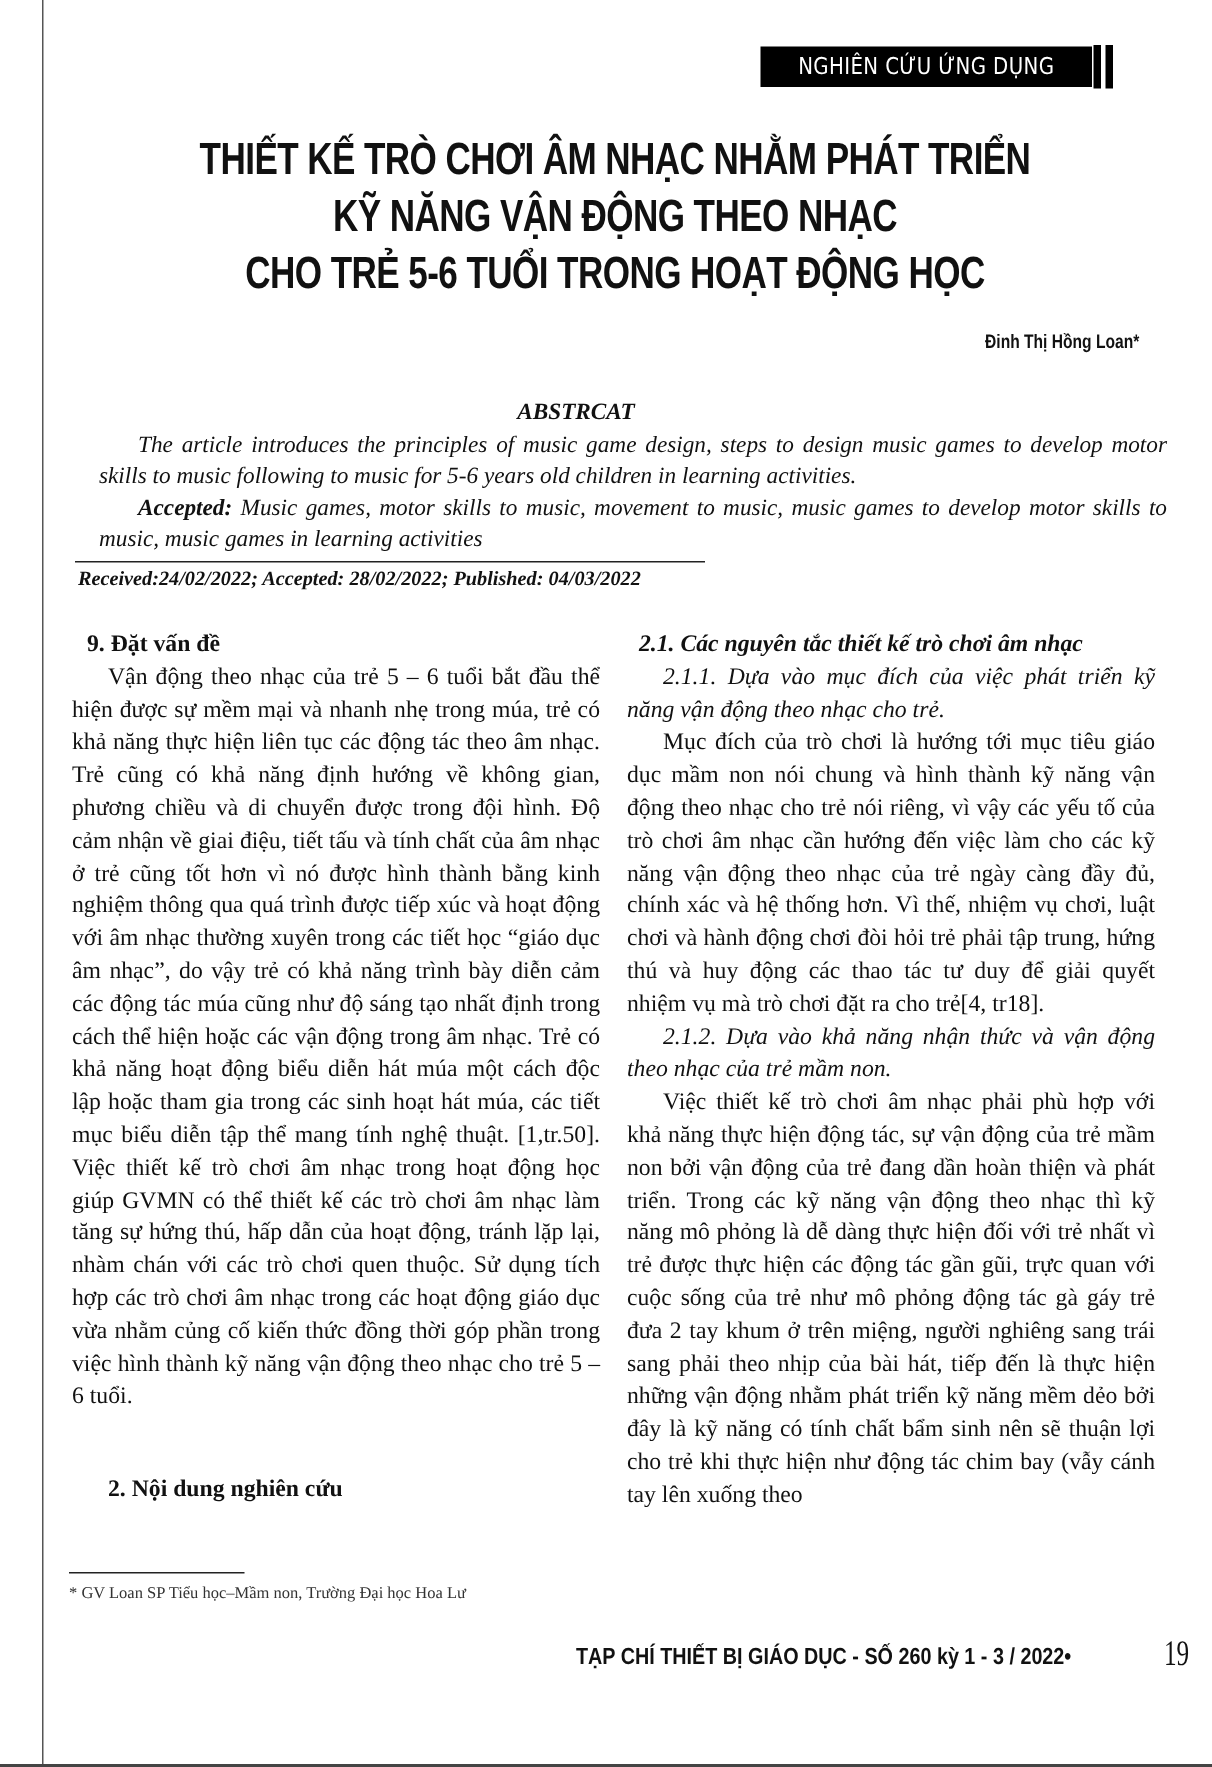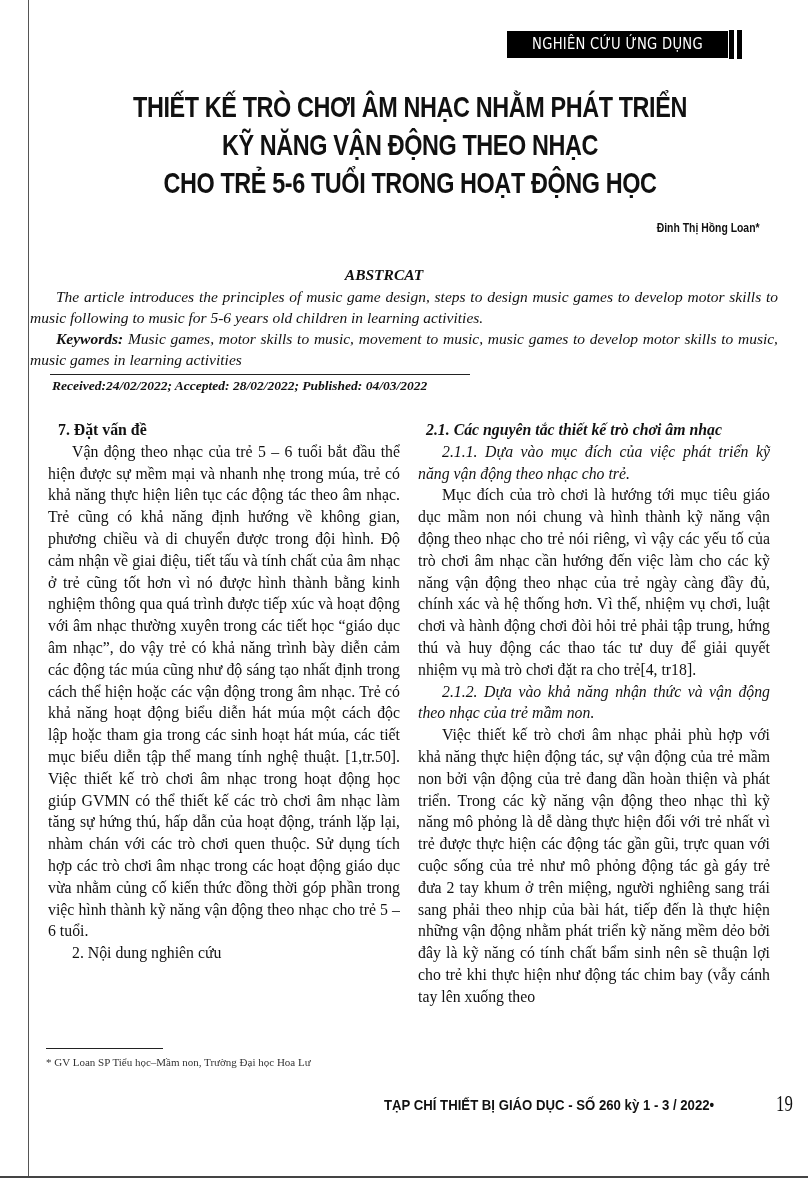--- a/index.html
+++ b/index.html
@@ -8,30 +8,30 @@
     .bottom-edge { position: absolute; left: 0; top: 1176px; width: 808px; height: 2px; background: #444; }
     .section-tag { position: absolute; left: 507px; top: 31px; width: 221px; height: 27px; background: #000; color: #fff;
       font-family: "DejaVu Sans", sans-serif; font-size: 15.5px; letter-spacing: 0.3px; line-height: 27px; text-align: center; transform: scaleX(0.85); transform-origin: left center; width: 260px; }
     .tag-bars { position: absolute; left: 729px; top: 30px; height: 29px; }
     .tag-bars span { display: inline-block; width: 5px; height: 29px; background: #000; margin-right: 3px; }
     .title { position: absolute; left: 40px; top: 88px; width: 740px; text-align: center; font-family: "Liberation Sans", sans-serif; font-weight: 900; font-size: 30px; line-height: 38px; letter-spacing: -0.5px; transform: scaleX(0.78); transform-origin: center top; }
     .title div { white-space: nowrap; }
     .author { position: absolute; right: 48px; top: 220px; font-family: "Liberation Sans", sans-serif; font-weight: bold; font-size: 13px; transform: scaleX(0.8); transform-origin: right center; }
     .abstract-title { position: absolute; left: 0; width: 768px; top: 266px; text-align: center; font-style: italic; font-weight: bold; font-size: 15.5px; }
     .abstract { position: absolute; left: 30px; top: 286px; width: 748px; font-style: italic; font-size: 15.5px; line-height: 21px; text-align: justify; }
-    .abstract p { margin: 0; text-indent: 26px; }
+    .abstract p { margin: 0; text-indent: 26px; padding-left: 36px; }
     .abstract .kw-label { font-weight: bold; }
     .rule-top { position: absolute; left: 50px; top: 374px; width: 420px; height: 1px; background: #222; }
     .dates { position: absolute; left: 52px; top: 378px; font-style: italic; font-weight: bold; font-size: 13.5px; white-space: nowrap; text-align: right; }
     .col { position: absolute; top: 419px; width: 352px; font-size: 15.8px; line-height: 21.8px; text-align: justify; }
     .col.left { left: 48px; }
     .col.right { left: 418px; }
     .col p { margin: 0; text-indent: 24px; }
     .col .h1 { font-weight: bold; text-indent: 10px; }
-    .col .h2 { font-weight: normal; text-indent: 24px; }
+    .col .h2 { font-weight: bold; text-indent: 24px; margin-top: 40px; }
     .col .h21 { font-weight: bold; font-style: italic; text-indent: 8px; }
     .col .h3 { font-style: italic; text-indent: 24px; }
     .fn-rule { position: absolute; left: 46px; top: 1048px; width: 117px; height: 1px; background: #222; }
     .footnote { position: absolute; left: 46px; top: 1056px; font-size: 11px; white-space: nowrap; color: #333; }
     .footer { position: absolute; left: 384px; top: 1096px; font-family: "Liberation Sans", sans-serif; font-weight: bold; font-size: 15.5px; white-space: nowrap; transform: scaleX(0.85); transform-origin: left center; }
     .page-num { position: absolute; left: 776px; top: 1090px; font-family: "Liberation Serif", serif; font-size: 24px; transform: scaleX(0.7); transform-origin: left center; }
   </style>
 </head>
 <body>
 
@@ -45,28 +45,28 @@
   <div>THIẾT KẾ TRÒ CHƠI ÂM NHẠC NHẰM PHÁT TRIỂN</div>
   <div>KỸ NĂNG VẬN ĐỘNG THEO NHẠC</div>
   <div>CHO TRẺ 5-6 TUỔI TRONG HOẠT ĐỘNG HỌC</div>
 </div>
 
 <div class="author">Đinh Thị Hồng Loan*</div>
 
 <div class="abstract-title">ABSTRCAT</div>
 <div class="abstract">
   <p>The article introduces the principles of music game design, steps to design music games to develop motor skills to music following to music for 5-6 years old children in learning activities.</p>
-  <p><span class="kw-label">Keywords:</span><span> Music games, motor skills to music, movement to music, music games to develop motor skills to music, music games in learning activities</span></p>
+  <p><span class="kw-label">Accepted:</span><span> Music games, motor skills to music, movement to music, music games to develop motor skills to music, music games in learning activities</span></p>
 </div>
 
 <div class="rule-top"></div>
 <div class="dates">Received:24/02/2022; Accepted: 28/02/2022; Published: 04/03/2022</div>
 
 <div class="col left">
-  <p class="h1">7. Đặt vấn đề</p>
+  <p class="h1">9. Đặt vấn đề</p>
   <p>Vận động theo nhạc của trẻ 5 – 6 tuổi bắt đầu thể hiện được sự mềm mại và nhanh nhẹ trong múa, trẻ có khả năng thực hiện liên tục các động tác theo âm nhạc. Trẻ cũng có khả năng định hướng về không gian, phương chiều và di chuyển được trong đội hình. Độ cảm nhận về giai điệu, tiết tấu và tính chất của âm nhạc ở trẻ cũng tốt hơn vì nó được hình thành bằng kinh nghiệm thông qua quá trình được tiếp xúc và hoạt động với âm nhạc thường xuyên trong các tiết học “giáo dục âm nhạc”, do vậy trẻ có khả năng trình bày diễn cảm các động tác múa cũng như độ sáng tạo nhất định trong cách thể hiện hoặc các vận động trong âm nhạc. Trẻ có khả năng hoạt động biểu diễn hát múa một cách độc lập hoặc tham gia trong các sinh hoạt hát múa, các tiết mục biểu diễn tập thể mang tính nghệ thuật. [1,tr.50]. Việc thiết kế trò chơi âm nhạc trong hoạt động học giúp GVMN có thể thiết kế các trò chơi âm nhạc làm tăng sự hứng thú, hấp dẫn của hoạt động, tránh lặp lại, nhàm chán với các trò chơi quen thuộc. Sử dụng tích hợp các trò chơi âm nhạc trong các hoạt động giáo dục vừa nhằm củng cố kiến thức đồng thời góp phần trong việc hình thành kỹ năng vận động theo nhạc cho trẻ 5 – 6 tuổi.</p>
   <p class="h2">2. Nội dung nghiên cứu</p>
 </div>
 
 <div class="col right">
   <p class="h21">2.1. Các nguyên tắc thiết kế trò chơi âm nhạc</p>
   <p class="h3">2.1.1. Dựa vào mục đích của việc phát triển kỹ năng vận động theo nhạc cho trẻ.</p>
   <p>Mục đích của trò chơi là hướng tới mục tiêu giáo dục mầm non nói chung và hình thành kỹ năng vận động theo nhạc cho trẻ nói riêng, vì vậy các yếu tố của trò chơi âm nhạc cần hướng đến việc làm cho các kỹ năng vận động theo nhạc của trẻ ngày càng đầy đủ, chính xác và hệ thống hơn. Vì thế, nhiệm vụ chơi, luật chơi và hành động chơi đòi hỏi trẻ phải tập trung, hứng thú và huy động các thao tác tư duy để giải quyết nhiệm vụ mà trò chơi đặt ra cho trẻ[4, tr18].</p>
   <p class="h3">2.1.2. Dựa vào khả năng nhận thức và vận động theo nhạc của trẻ mầm non.</p>
   <p>Việc thiết kế trò chơi âm nhạc phải phù hợp với khả năng thực hiện động tác, sự vận động của trẻ mầm non bởi vận động của trẻ đang dần hoàn thiện và phát triển. Trong các kỹ năng vận động theo nhạc thì kỹ năng mô phỏng là dễ dàng thực hiện đối với trẻ nhất vì trẻ được thực hiện các động tác gần gũi, trực quan với cuộc sống của trẻ như mô phỏng động tác gà gáy trẻ đưa 2 tay khum ở trên miệng, người nghiêng sang trái sang phải theo nhịp của bài hát, tiếp đến là thực hiện những vận động nhằm phát triển kỹ năng mềm dẻo bởi đây là kỹ năng có tính chất bẩm sinh nên sẽ thuận lợi cho trẻ khi thực hiện như động tác chim bay (vẫy cánh tay lên xuống theo</p>

